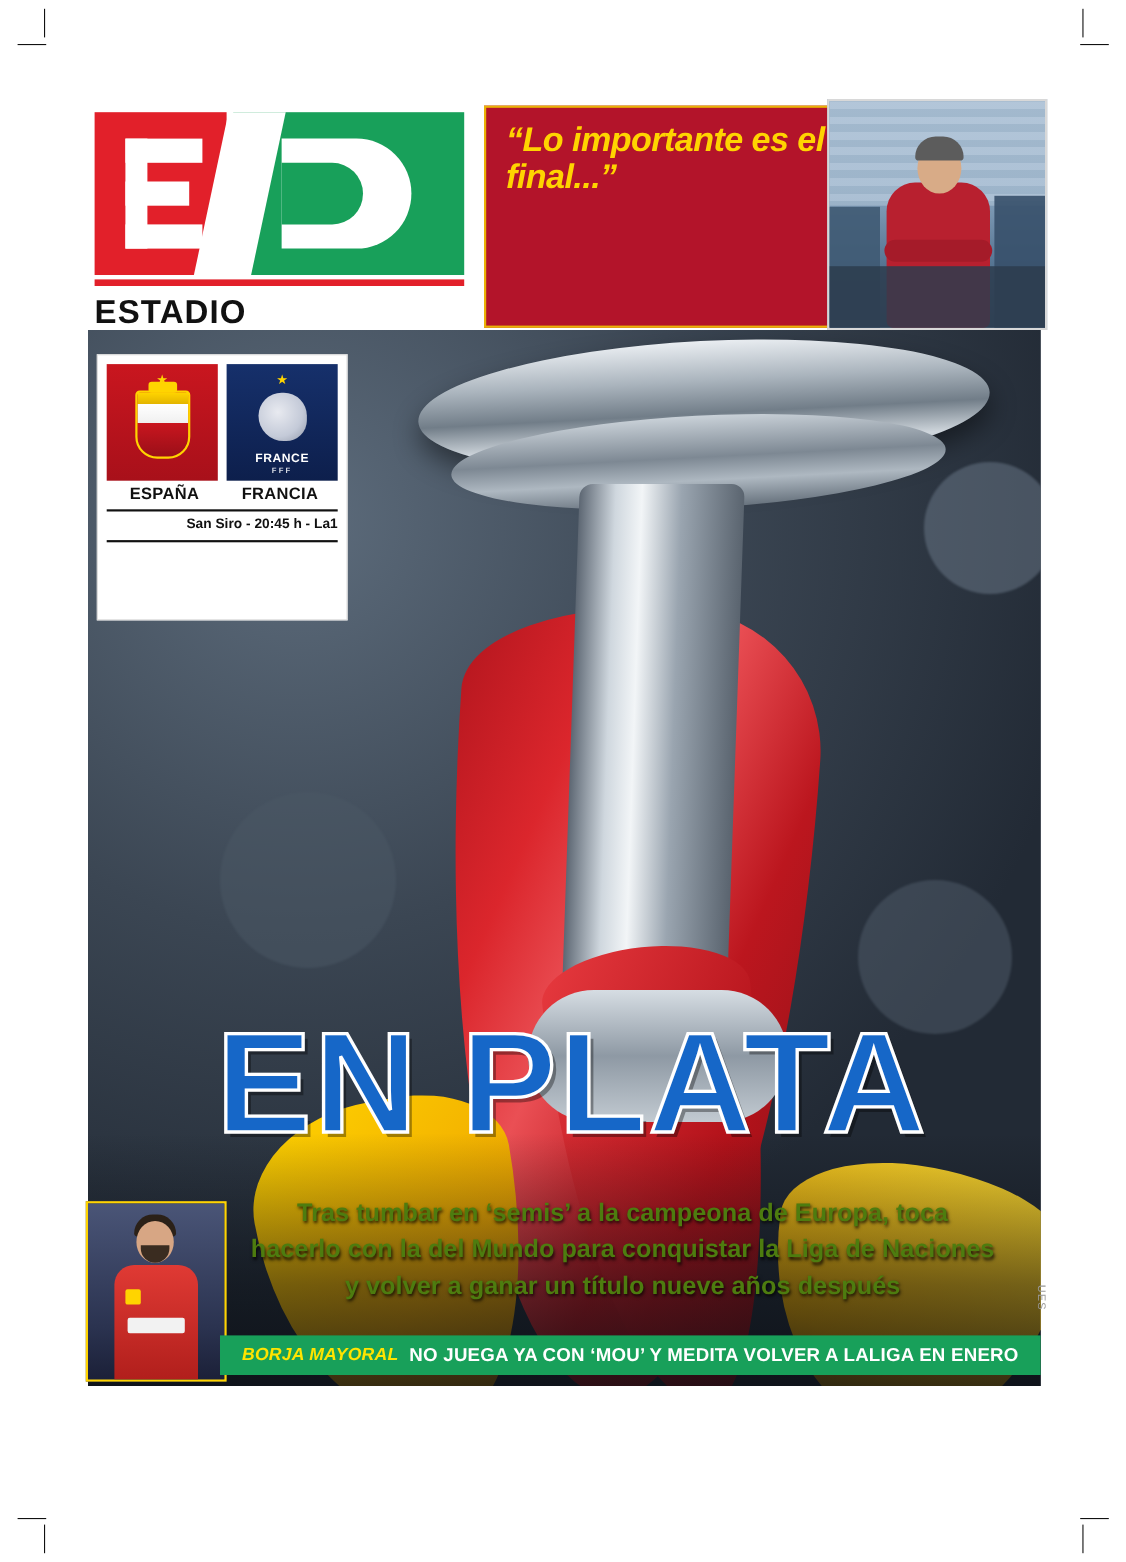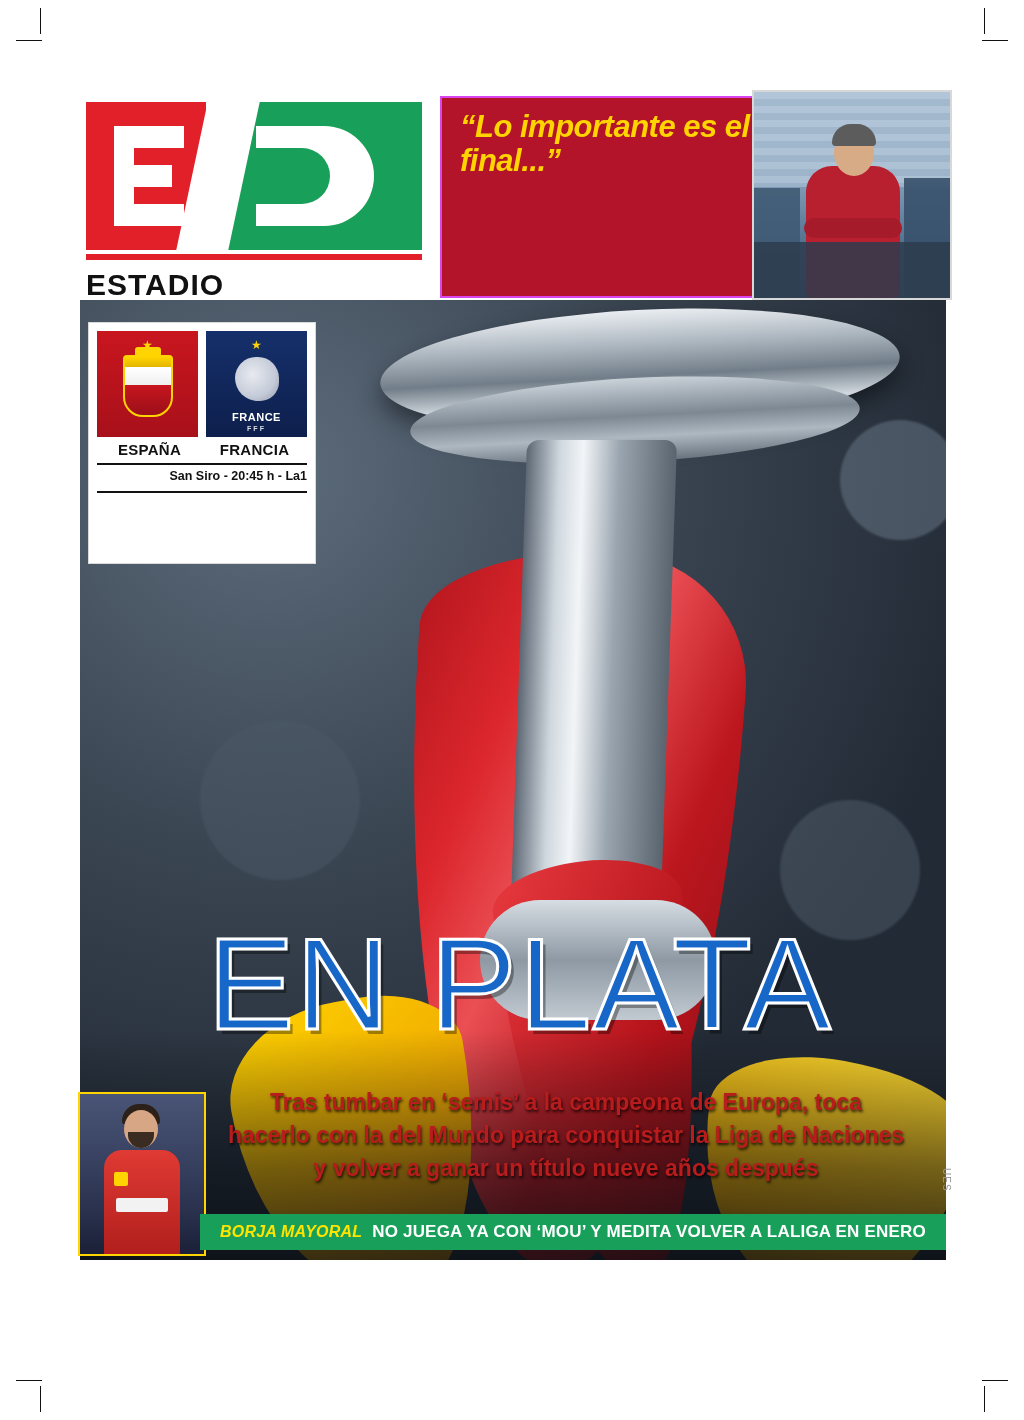--- a/index.html
+++ b/index.html
@@ -22,21 +22,21 @@
   .ed-white-E{position:absolute;left:34px;top:30px;width:70px;height:100px;}
   .ed-white-E .bar{position:absolute;background:#fff;}
   .ed-slash{position:absolute;left:112px;top:6px;width:52px;height:148px;background:#fff;transform:skewX(-12deg);}
   .ed-D-outer{position:absolute;left:176px;top:30px;width:118px;height:100px;background:#fff;border-radius:0 50px 50px 0;}
   .ed-D-inner{position:absolute;left:176px;top:52px;width:74px;height:56px;background:#18a05a;border-radius:0 30px 30px 0;}
   .ed-underline{position:absolute;left:6px;top:158px;width:336px;height:6px;background:#e2202a;}
   .estadio-dep{position:absolute;left:6px;top:172px;width:340px;font-size:30px;letter-spacing:1px;color:#111;font-weight:700;}
   .estadio-dep .light{font-weight:400;font-style:italic;color:#222;margin-left:37px;}
 
   
-  .lope{position:absolute;left:440px;top:96px;width:506px;height:198px;background:#b3142a;border:2px solid #d946ef;}
+  .lope{position:absolute;left:440px;top:96px;width:506px;height:198px;background:#b3142a;border:2px solid #eab308;}
   .lope-quote{position:absolute;left:18px;top:12px;width:290px;color:#ffd400;font-size:31px;line-height:34px;font-weight:800;font-style:italic;letter-spacing:-.5px;}
   .lope-text{position:absolute;left:18px;top:90px;width:290px;color:#fff;font-size:15.5px;line-height:21px;font-weight:700;}
   .lope-photo{position:absolute;left:310px;top:-8px;width:196px;height:206px;overflow:hidden;background:#8fa7bd;border:2px solid #d8d8d8;}
 
   .lp-sky{position:absolute;left:0;top:0;width:100%;height:100%;
     background:linear-gradient(180deg,#9fb6cc 0%,#8aa5bf 38%,#6f8ca8 55%,#51708e 75%,#3d5a76 100%);}
   .lp-stand{position:absolute;left:0;top:0;width:100%;height:46%;
     background:repeating-linear-gradient(180deg,#b9cbdd 0 7px,#a4bace 7px 14px);opacity:.75;}
   .lp-body{position:absolute;left:52px;top:74px;width:94px;height:132px;background:#b8202f;border-radius:26px 26px 6px 6px;}
   .lp-head{position:absolute;left:80px;top:38px;width:40px;height:46px;background:#d8ab87;border-radius:50%;}
@@ -103,24 +103,24 @@
   .tp-bar{position:absolute;left:66px;top:2px;width:152px;height:26px;background:#1a1a1a;display:flex;align-items:center;}
   .tp-flag{width:16px;height:16px;margin-left:4px;background:linear-gradient(90deg,#18a05a 33%,#fff 33% 66%,#c9161f 66%);border:1px solid #888;}
   .tp-text{flex:1;text-align:center;color:#fff;font-size:10.5px;font-weight:800;}
   .tp-flag2{width:16px;height:16px;margin-right:4px;background:linear-gradient(90deg,#111 33%,#ffd400 33% 66%,#c9161f 66%);border:1px solid #888;}
 
   
   .head1{position:absolute;left:118px;top:862px;width:800px;text-align:center;
      font-size:66px;line-height:66px;font-weight:900;font-style:italic;color:#ffe400;letter-spacing:-1px;
      text-shadow:3px 3px 0 rgba(0,0,0,.55);}
   .head2{position:absolute;left:100px;top:920px;width:840px;text-align:center;
-     font-size:130px;line-height:128px;font-weight:400;color:#1667c8;letter-spacing:2px;
+     font-size:130px;line-height:128px;font-weight:700;color:#1667c8;letter-spacing:2px;
      -webkit-text-stroke:3px #ffffff;text-shadow:4px 5px 0 rgba(0,0,0,.35);}
 
-  .subhead{position:absolute;left:226px;top:1086px;width:680px;text-align:center;color:#b91c1c;
+  .subhead{position:absolute;left:226px;top:1086px;width:680px;text-align:center;color:#4d7c0f;
      font-size:23px;line-height:33px;font-weight:700;text-shadow:1px 2px 3px rgba(0,0,0,.8);}
 
   
   .playerbox{position:absolute;left:78px;top:1092px;width:124px;height:160px;border:2px solid #ffd400;overflow:hidden;background:#2d3550;}
   .pb-bg{position:absolute;inset:0;background:linear-gradient(180deg,#4a5577 0%,#2b3350 70%,#1b2038 100%);}
   .pb-head{position:absolute;left:44px;top:16px;width:34px;height:38px;background:#d7a684;border-radius:50%;}
   .pb-hair{position:absolute;left:42px;top:10px;width:38px;height:20px;background:#2b2118;border-radius:18px 18px 3px 3px;}
   .pb-beard{position:absolute;left:48px;top:38px;width:26px;height:16px;background:#3a2c20;border-radius:0 0 13px 13px;}
   .pb-kit{position:absolute;left:24px;top:56px;width:76px;height:104px;background:linear-gradient(180deg,#e03a34 0%,#b11f1c 100%);border-radius:18px 18px 0 0;}
   .pb-badge{position:absolute;left:34px;top:78px;width:14px;height:14px;background:#ffd400;border-radius:2px;}

